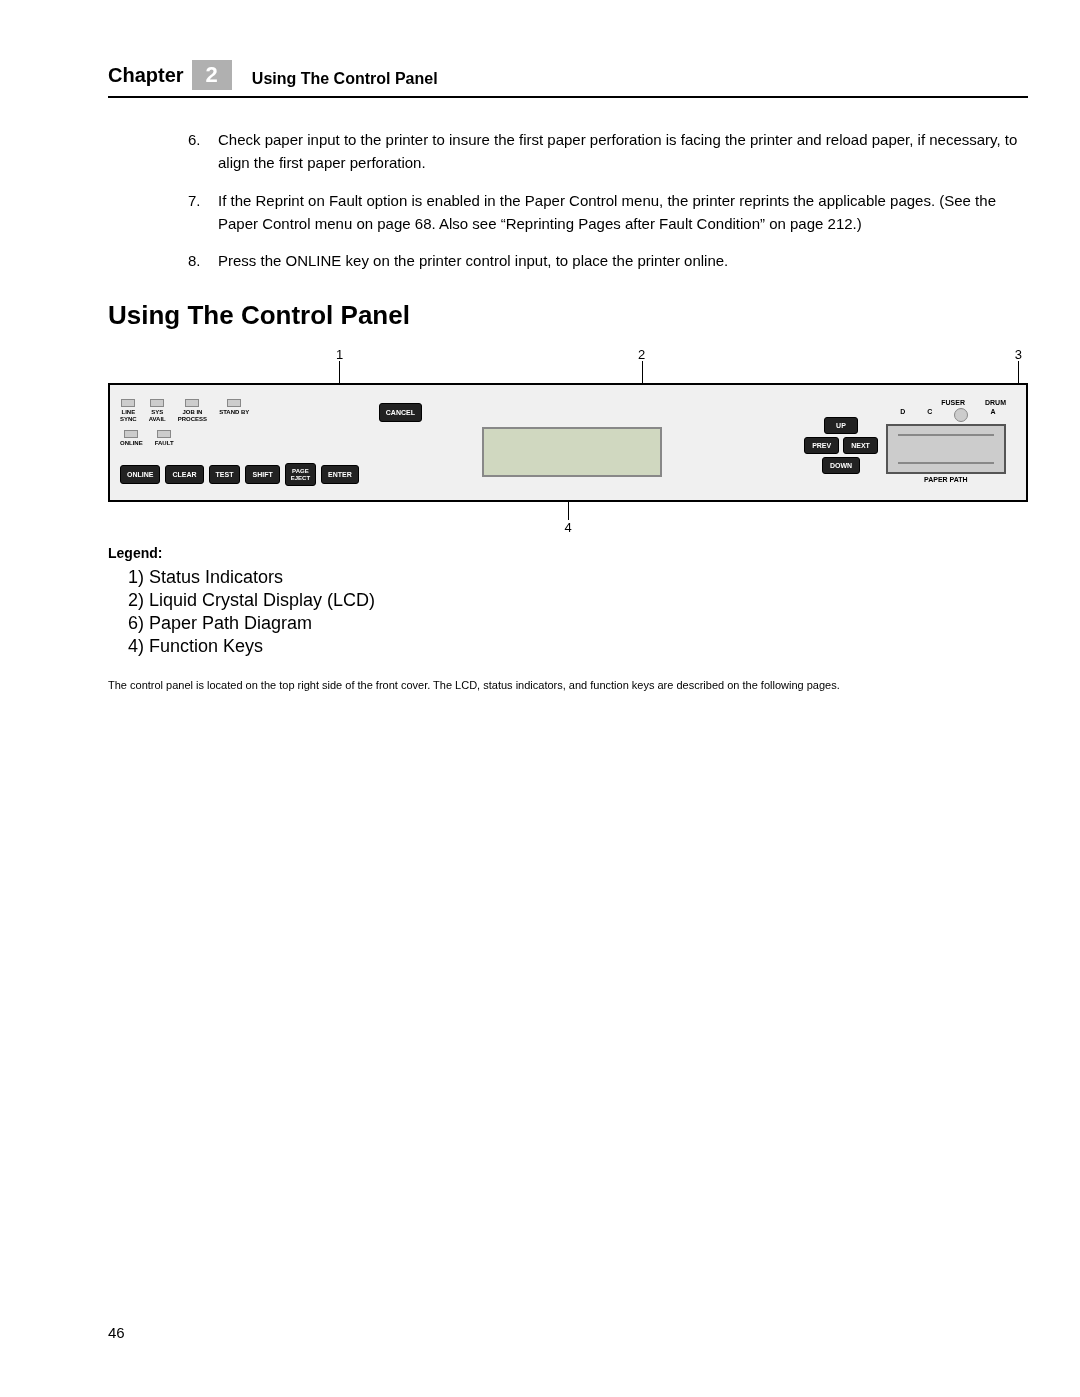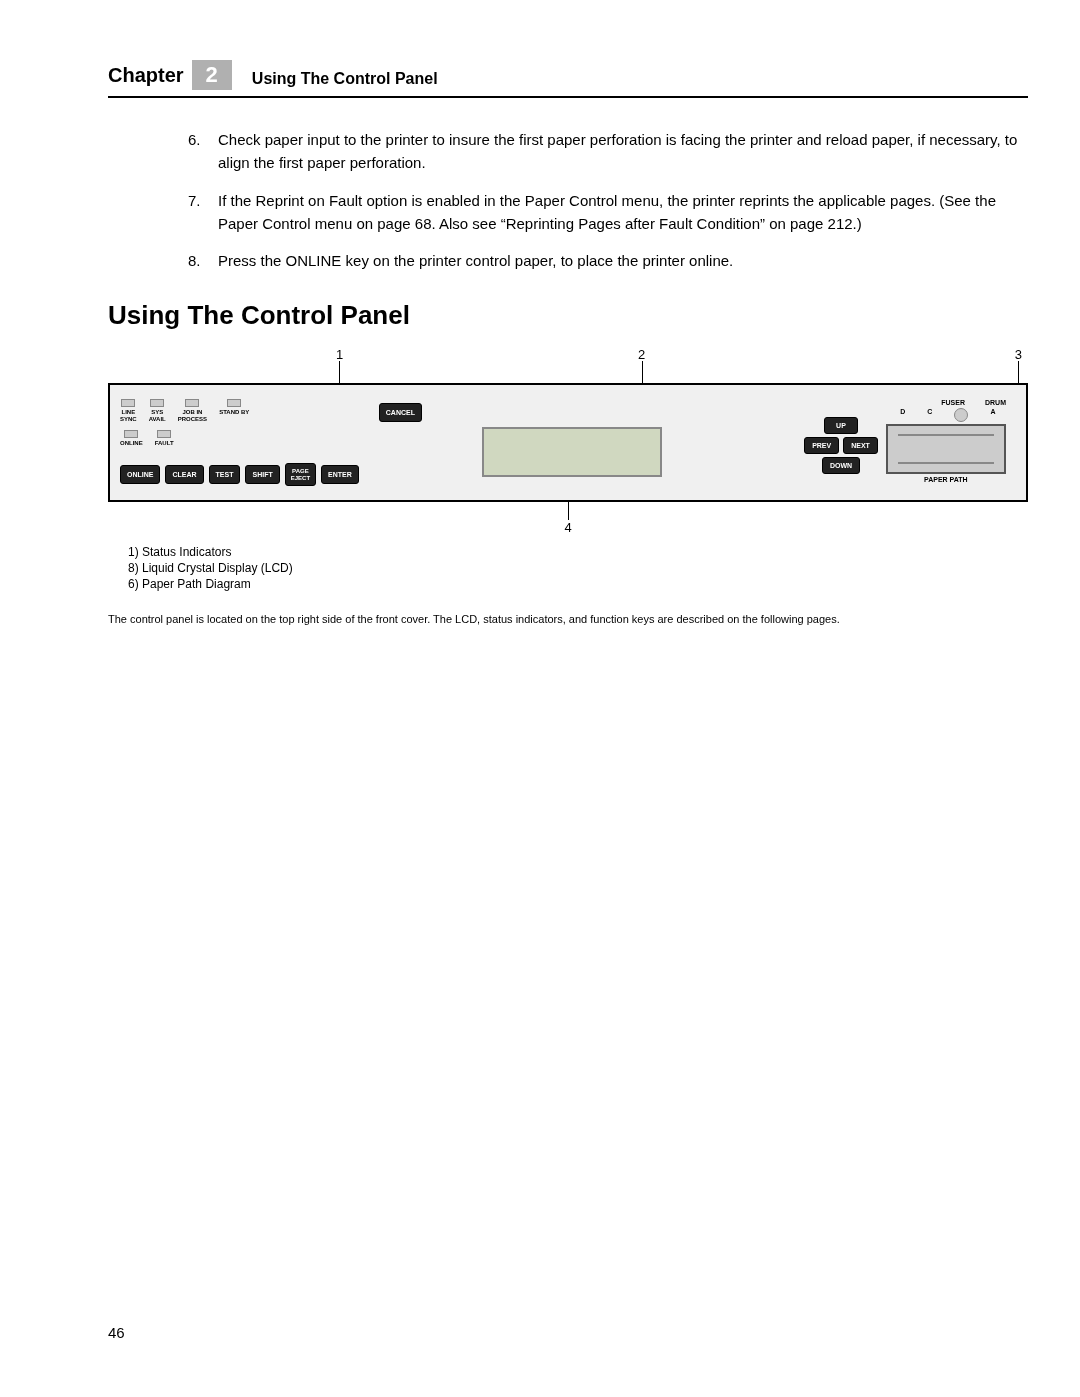--- a/index.html
+++ b/index.html
@@ -193,21 +193,21 @@
     .legend-title {
       font-weight: bold;
       margin-bottom: 6px;
     }
     .legend-list {
       list-style: none;
       padding: 0;
       margin-left: 20px;
     }
     .legend-list li {
-      font-size: 12px;
+      font-size: 18px;
       margin-bottom: 2px;
     }
 
     
     .body-paragraph {
       font-size: 11px;
       line-height: 1.6;
       margin-bottom: 20px;
     }
 
@@ -280,21 +280,21 @@
       <li>
         <span class="list-num">6.</span>
         <span class="list-text">Check paper input to the printer to insure the first paper perforation is facing the printer and reload paper, if necessary, to align the first paper perforation.</span>
       </li>
       <li>
         <span class="list-num">7.</span>
         <span class="list-text">If the Reprint on Fault option is enabled in the Paper Control menu, the printer reprints the applicable pages. (See the Paper Control menu on page 68. Also see “Reprinting Pages after Fault Condition” on page 212.)</span>
       </li>
       <li>
         <span class="list-num">8.</span>
-        <span class="list-text">Press the ONLINE key on the printer control paper, to place the printer online.</span>
+        <span class="list-text">Press the ONLINE key on the printer control input, to place the printer online.</span>
       </li>
     </ul>
   </div>
 
   <div class="section-heading">Using The Control Panel</div>
 
   <div style="position:relative; margin-bottom: 6px;">
 
     <div style="position:relative; height:36px; margin-bottom:0;">
 
@@ -411,24 +411,26 @@
     </div>
 
     <div style="display:flex; flex-direction:column; align-items:center; margin-top:0;">
       <div style="width:1px; height:18px; background:#000; margin:0 auto;"></div>
       <span style="font-size:13px;">4</span>
     </div>
 
   </div>
 
   <div class="legend-section">
+    <div class="legend-title">Legend:</div>
     <ul class="legend-list">
       <li>1)  Status Indicators</li>
-      <li>8)  Liquid Crystal Display (LCD)</li>
+      <li>2)  Liquid Crystal Display (LCD)</li>
       <li>6)  Paper Path Diagram</li>
+      <li>4)  Function Keys</li>
     </ul>
   </div>
 
   <div class="body-paragraph">The control panel is located on the top right side of the front cover. The LCD, status indicators, and function keys are described on the following pages.</div>
 
   <div class="page-number">46</div>
 
 </div>
 
 </body></html>

